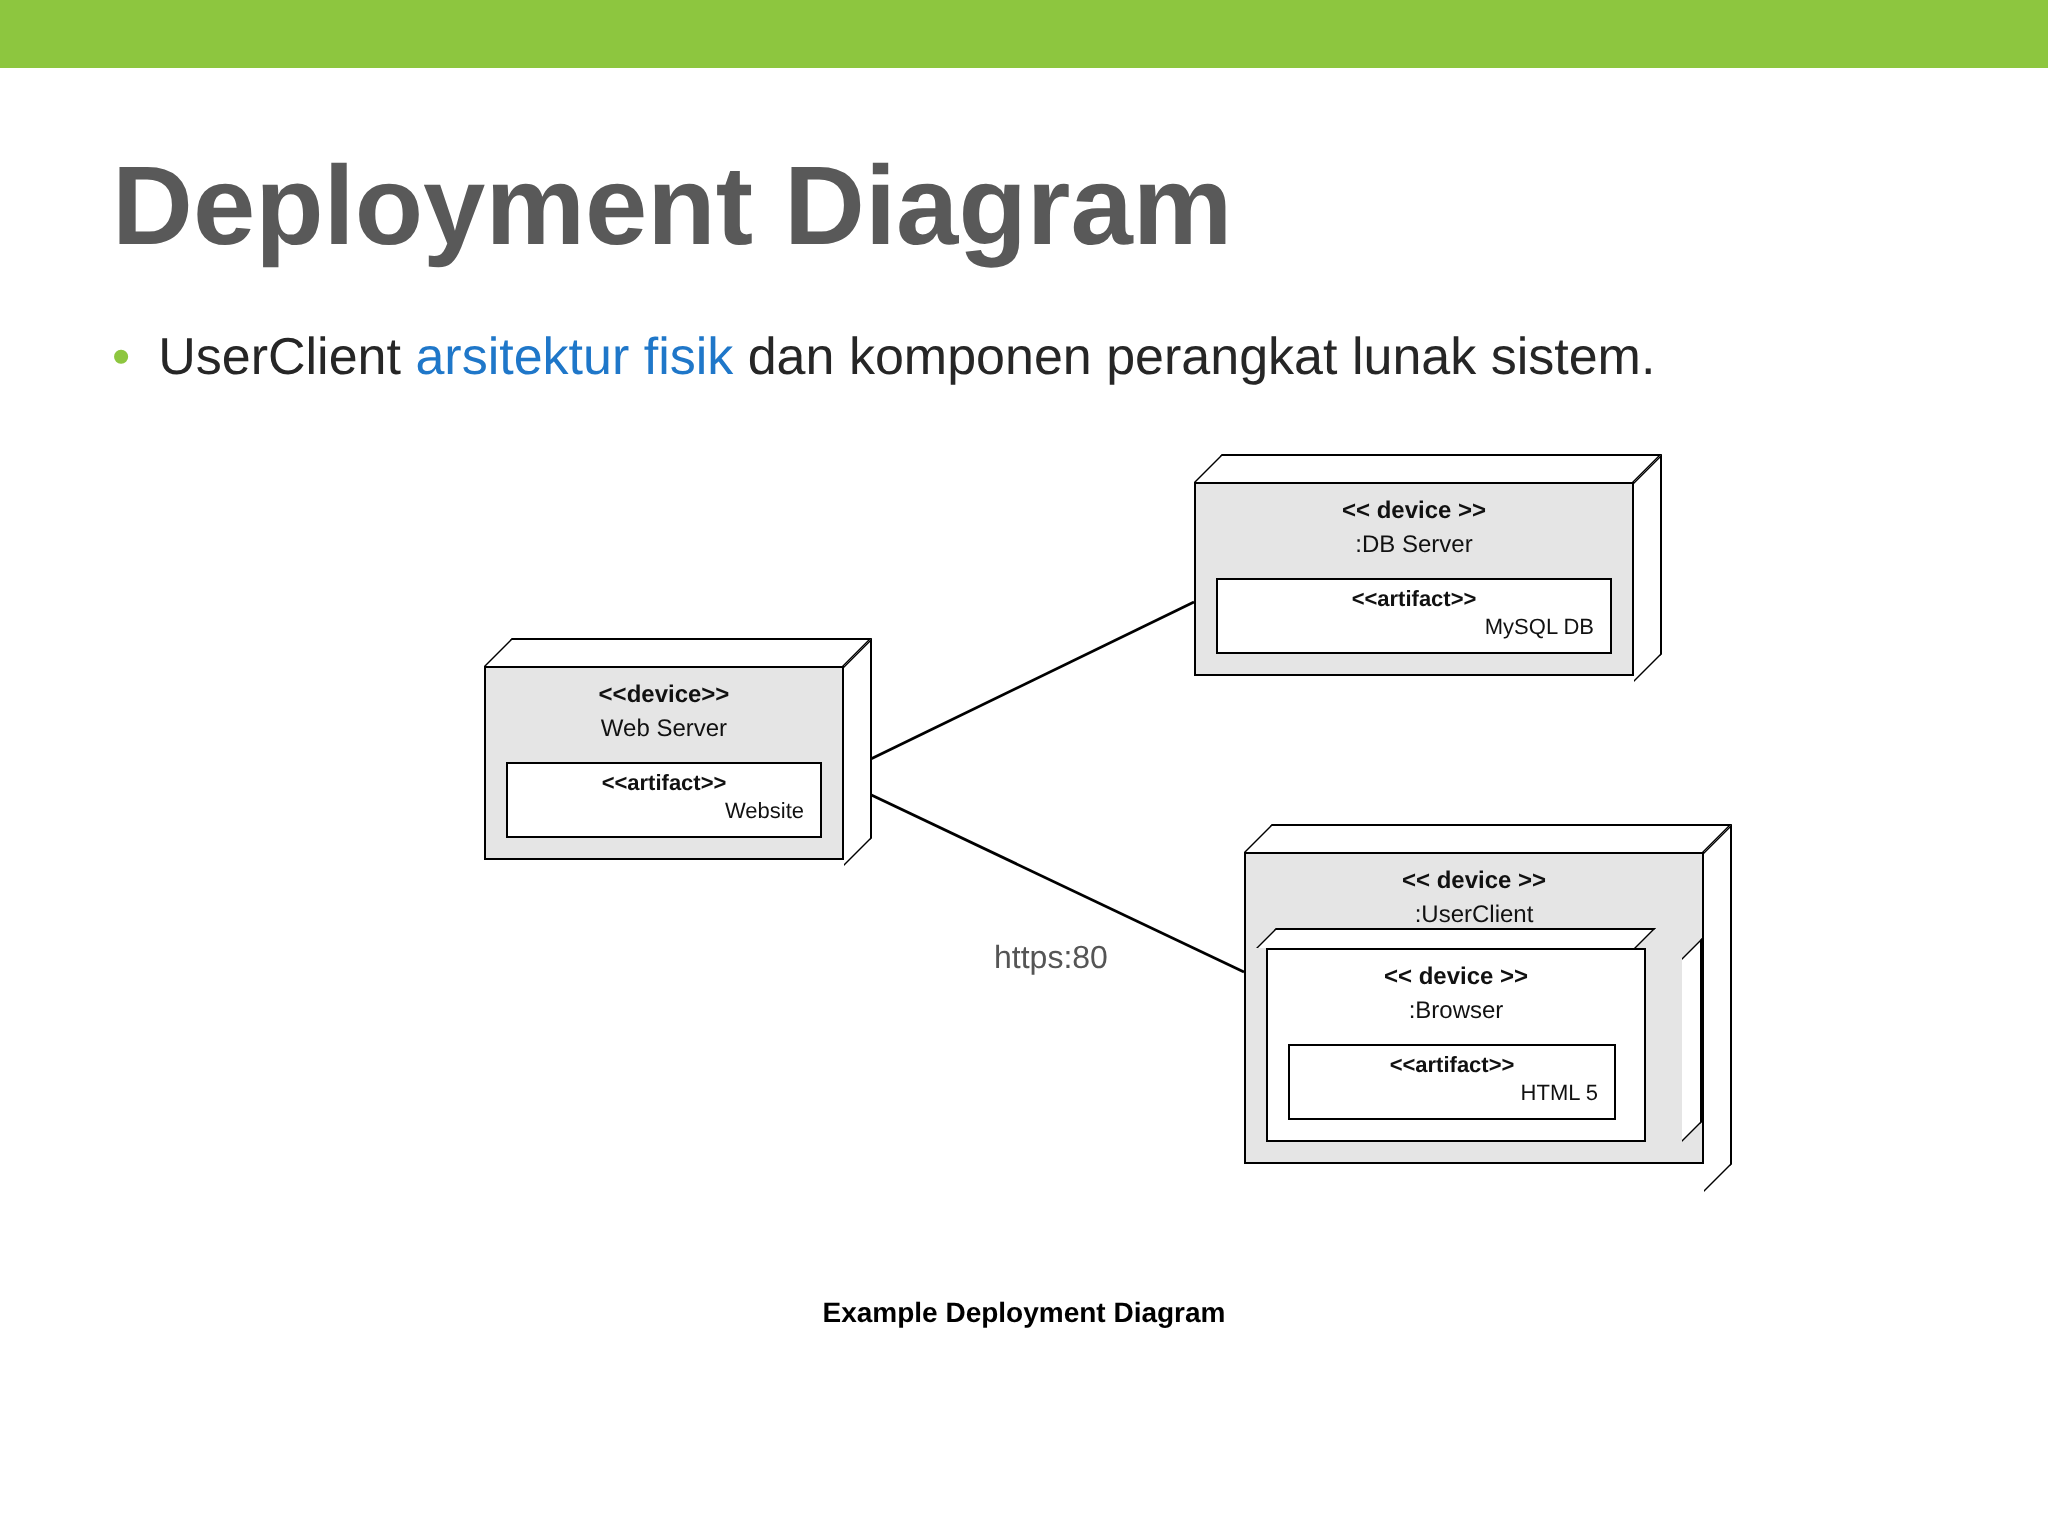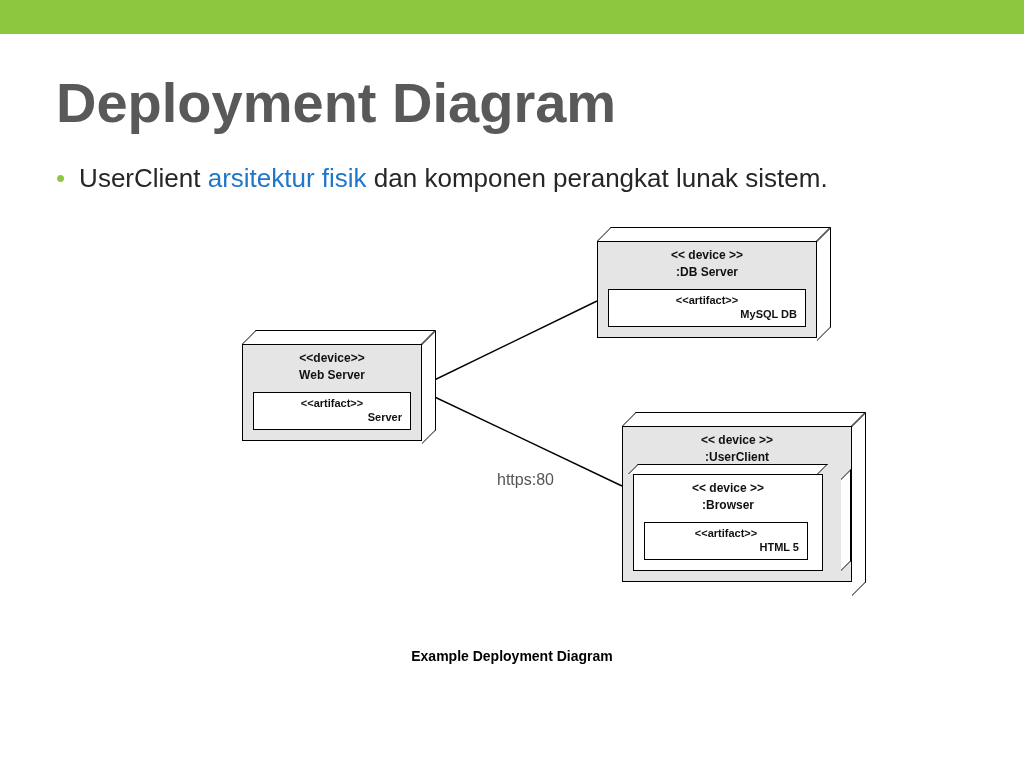--- a/index.html
+++ b/index.html
@@ -14,21 +14,21 @@
   .hl { color: #1f77c9; }
   .diagram-wrap { position: relative; width: 820px; height: 420px; margin: 20px auto 0 auto; }
   .caption { text-align: center; font-weight: 700; font-size: 14px; margin-top: 12px; color: #000; }
   
   .node { position: absolute; }
   .node .front { position: relative; background: #e5e5e5; border: 1.5px solid #000; z-index: 2; }
   .node .top { position: absolute; background: #fff; border: 1.5px solid #000; border-bottom: none; transform-origin: bottom left; height: 14px; transform: skewX(-45deg); top: -14px; left: 0; z-index: 1; }
   .node .side { position: absolute; background: #fff; border: 1.5px solid #000; border-left: none; width: 14px; transform-origin: top left; transform: skewY(-45deg); top: 0; right: -14px; z-index: 1; }
   .node .front, .node .top {  }
   .stereo { font-size: 12px; text-align: center; line-height: 1.25; padding: 6px 8px 2px 8px; font-weight: 700; }
-  .nodename { font-size: 12px; font-weight: 700; text-align: center; padding-bottom: 8px; }
+  .nodename { font-size: 12px; font-weight: 400; text-align: center; padding-bottom: 8px; }
   .inner-box { margin: 2px 10px 10px 10px; border: 1.5px solid #000; background: #fff; padding: 4px 8px 6px 8px; }
   .inner-box .stereo, .inner-box .nodename { font-size: 11px; padding: 0; }
   .inner-box .nodename { padding-bottom: 0; text-align: right; }
   
   .inner-node { margin: 2px 10px 10px 10px; position: relative; }
   .inner-node .front2 { position: relative; background: #fff; border: 1.5px solid #000; z-index: 2; }
   .inner-node .top2 { position: absolute; background: #fff; border: 1.5px solid #000; border-bottom: none; height: 10px; transform: skewX(-45deg); top: -10px; left: 0; z-index: 1; }
   .inner-node .side2 { position: absolute; background: #fff; border: 1.5px solid #000; border-left: none; width: 10px; transform: skewY(-45deg); top: 0; right: -10px; z-index: 1; }
   .edge-label { position: absolute; font-size: 16px; color: #555; text-align: center; }
   svg.edges { position: absolute; inset: 0; width: 100%; height: 100%; z-index: 0; }
@@ -49,29 +49,29 @@
     </li>
   </ul>
 
   <div class="diagram-wrap">
 
     <svg class="edges">
       <line x1="320" y1="170" x2="495" y2="85" stroke="#000" stroke-width="1.4"></line>
       <line x1="320" y1="175" x2="520" y2="270" stroke="#000" stroke-width="1.4"></line>
     </svg>
 
-    <div class="node" style="left:140px; top:128px;">
+    <div class="node" style="left:140px; top:117px;">
       <div class="top" style="width:180px;"></div>
       <div class="side" style="height:100px;"></div>
       <div class="front" style="width:180px;">
         <div class="stereo">&lt;&lt;device&gt;&gt;</div>
         <div class="nodename">Web Server</div>
         <div class="inner-box">
           <div class="stereo">&lt;&lt;artifact&gt;&gt;</div>
-          <div class="nodename">Server</div>
+          <div class="nodename">Website</div>
         </div>
       </div>
     </div>
 
     <div class="node" style="left:495px; top:25px;">
       <div class="top" style="width:220px;"></div>
       <div class="side" style="height:100px;"></div>
       <div class="front" style="width:220px;">
         <div class="stereo">&lt;&lt; device &gt;&gt;</div>
         <div class="nodename">:DB Server</div>

